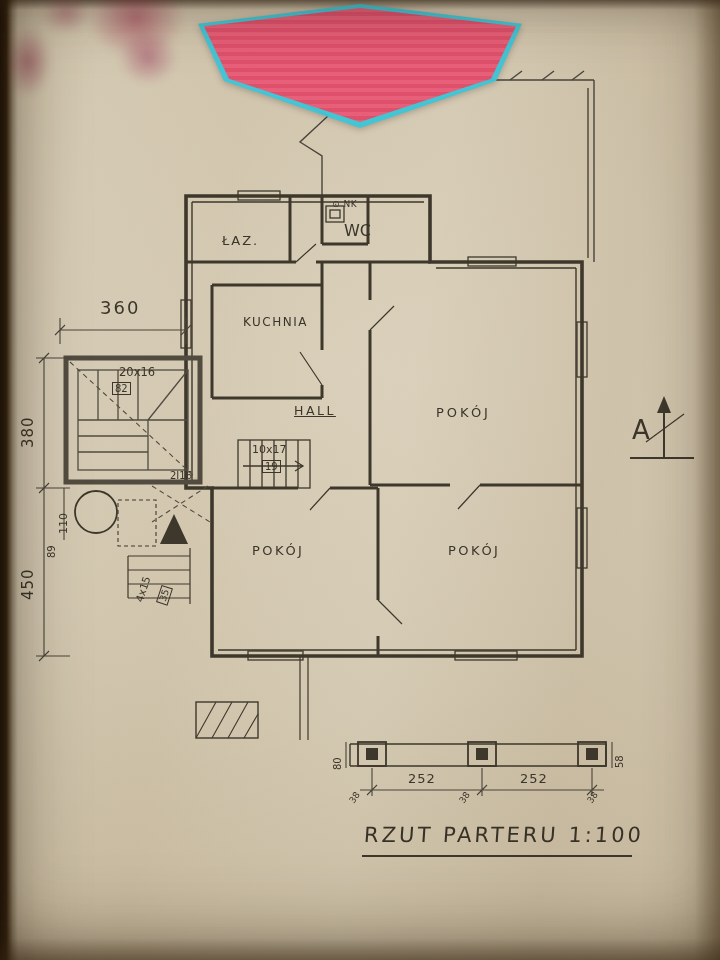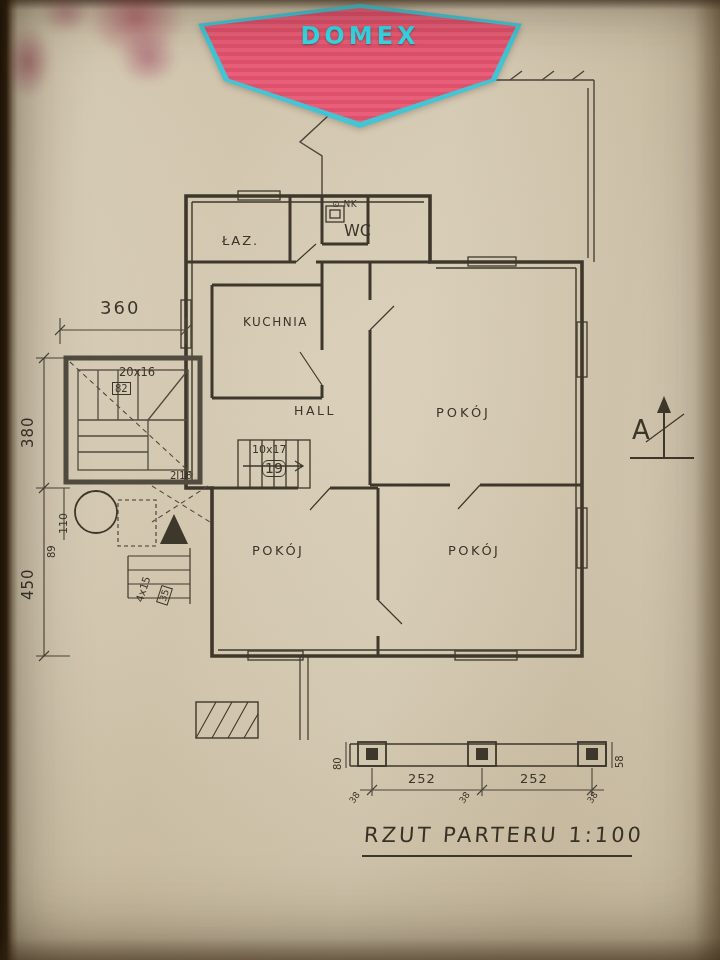--- a/index.html
+++ b/index.html
@@ -162,27 +162,27 @@
     </g>
     <g stroke="#3e382c">
       <path d="M362,856 H632" stroke-width="2"></path>
     </g>
   </svg>
 
   <div class="lbl" style="left:332px;top:200px;font-size:9px;letter-spacing:0.5px;">⊙ NK</div>
   <div class="lbl" style="left:344px;top:222px;font-size:16px;">WC</div>
   <div class="lbl" style="left:222px;top:234px;font-size:13px;letter-spacing:2px;">ŁAZ.</div>
   <div class="lbl" style="left:243px;top:316px;font-size:12px;letter-spacing:1.5px;">KUCHNIA</div>
-  <div class="lbl" style="left:294px;top:404px;font-size:12.5px;letter-spacing:2.5px;">HALL</div>
+  <div class="lbl" style="left:294px;top:404px;font-size:12.5px;letter-spacing:2.5px;text-decoration:underline;">HALL</div>
   <div class="lbl" style="left:436px;top:406px;font-size:13px;letter-spacing:3px;">POKÓJ</div>
   <div class="lbl" style="left:252px;top:544px;font-size:13px;letter-spacing:2.5px;">POKÓJ</div>
   <div class="lbl" style="left:448px;top:544px;font-size:13px;letter-spacing:2.5px;">POKÓJ</div>
 
   <div class="lbl" style="left:252px;top:444px;font-size:11px;">10x17</div>
-  <div class="lbl boxed" style="left:262px;top:460px;font-size:14px;border-radius:6px;">19</div>
+  <div class="lbl boxed" style="left:262px;top:460px;font-size:10px;">19</div>
   <div class="lbl" style="left:94px;top:366px;font-size:11.5px;margin-left:25px;">20x16</div>
   <div class="lbl boxed" style="left:112px;top:382px;font-size:10px;">82</div>
   <div class="lbl" style="left:170px;top:470px;font-size:10px;">2I16</div>
   <div class="lbl rot72" style="left:134px;top:600px;font-size:10.5px;">4x15</div>
   <div class="lbl boxed rot72" style="left:156px;top:602px;font-size:9.5px;">35</div>
 
   <div class="lbl" style="left:100px;top:298px;font-size:18px;letter-spacing:2px;">360</div>
   <div class="lbl rotv" style="left:20px;top:448px;font-size:15px;letter-spacing:1px;">380</div>
   <div class="lbl rotv" style="left:20px;top:600px;font-size:15px;letter-spacing:1px;">450</div>
   <div class="lbl rotv" style="left:58px;top:534px;font-size:11px;">110</div>
@@ -194,17 +194,16 @@
   <div class="lbl rot55" style="left:586px;top:800px;font-size:9px;">38</div>
   <div class="lbl rotv" style="left:332px;top:770px;font-size:10px;">80</div>
   <div class="lbl rotv" style="left:614px;top:768px;font-size:10px;">58</div>
 
   <div class="lbl" style="left:632px;top:416px;font-size:26px;">A</div>
   <div class="lbl" id="title">RZUT PARTERU 1:100</div>
 
   <div class="wm">
     <div class="wm-shell"></div>
     <div class="wm-inner"></div>
-    <div class="wm-text" id="wm-brand">DOMEX</div>
   </div>
 
   <div class="vignette"></div>
 </div>
 
 </body></html>

